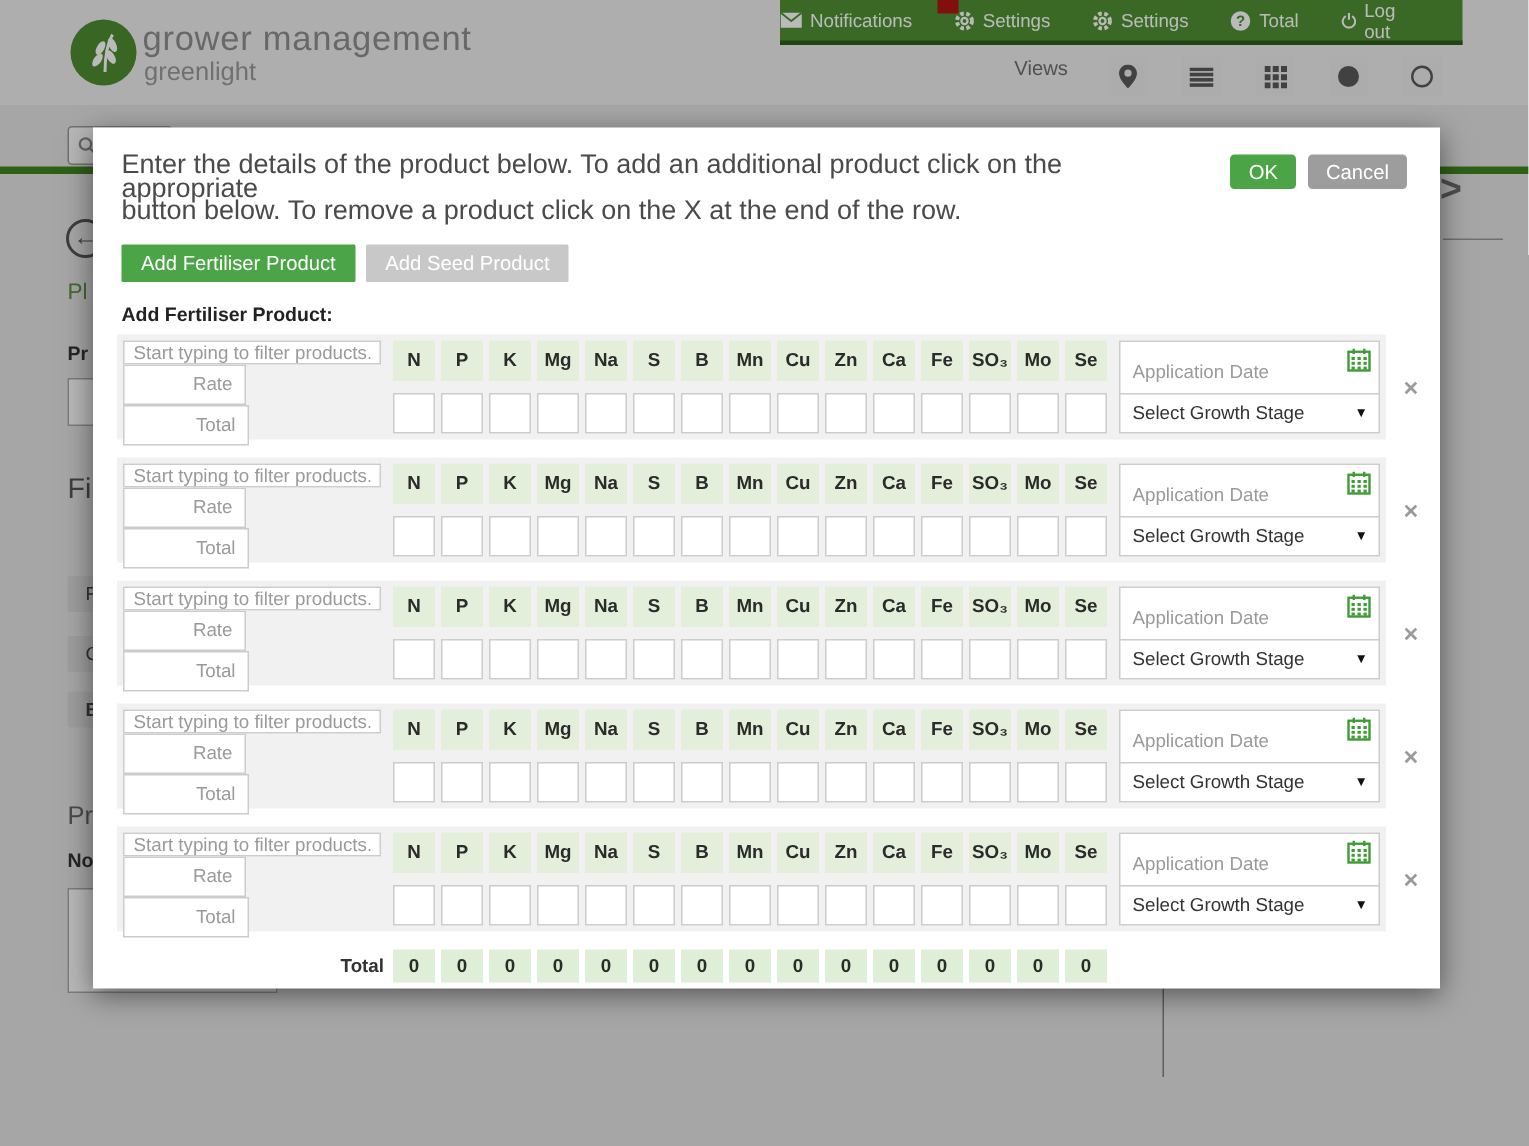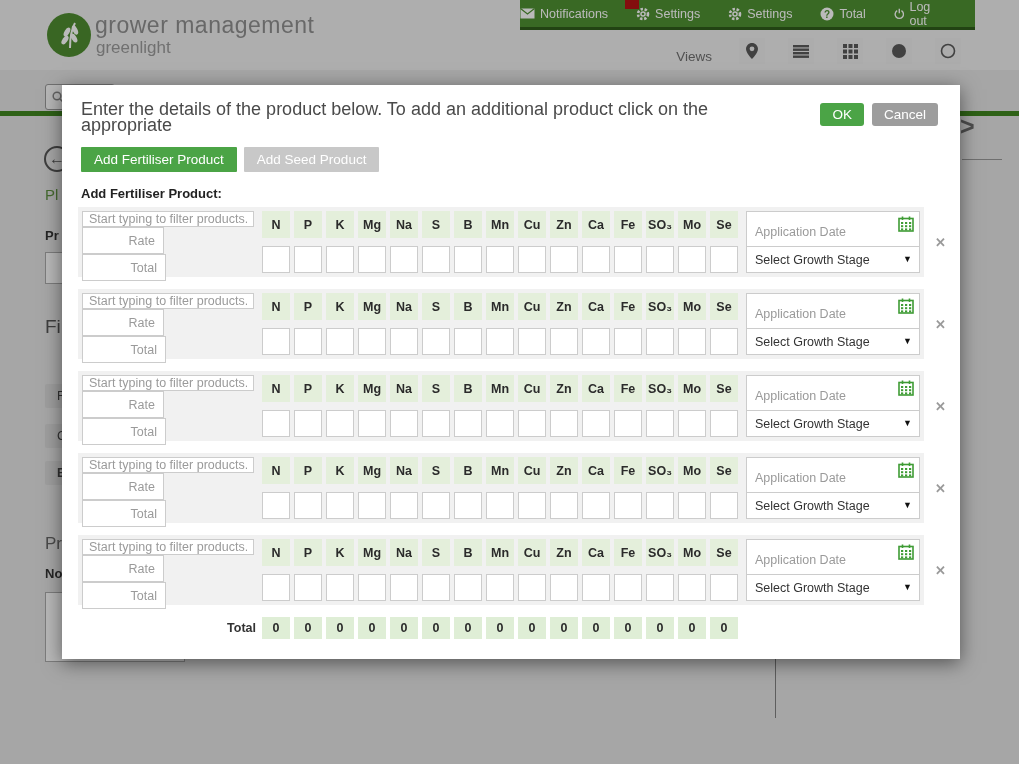--- a/index.html
+++ b/index.html
@@ -15,21 +15,21 @@
   .brand-title { position:absolute; left:95px; top:12px; font-size:23px; color:#8f8f8f; letter-spacing:0.5px; }
   .brand-sub { position:absolute; left:96px; top:38px; font-size:17px; color:#9a9a9a; }
 
   .top-nav { position:absolute; left:520px; top:0; width:455px; height:30px;
     background:#4f9132; border-bottom:3px solid #2f5d1b;
     display:flex; align-items:center; justify-content:flex-end; gap:28px; padding-right:34px; }
   .nav-item { display:flex; align-items:center; gap:5px; color:#fff; font-size:12.5px; cursor:pointer; }
   .nav-item svg { display:block; }
   .red-badge { position:absolute; left:625px; top:0; width:14px; height:9px; background:#b41414; }
 
-  .views-bar { position:absolute; right:58px; top:38px; display:flex; align-items:flex-end; gap:23px; }
+  .views-bar { position:absolute; right:58px; top:38px; display:flex; align-items:flex-start; gap:23px; }
   .views-label { font-size:13.5px; color:#6f6f6f; margin-right:4px; }
   .view-btn { width:26px; height:26px; background:#ececec; display:flex;
     align-items:center; justify-content:center; cursor:pointer; }
 
   .green-divider { position:absolute; left:0; top:111px; width:1019px; height:5px; background:#3f851f; }
 
   .search-frag { position:absolute; left:45px; top:84px; width:70px; height:26px;
     background:#fbfbfb; border:1px solid #9a9a9a; border-radius:3px;
     display:flex; align-items:center; padding-left:6px; }
   .back-icon { position:absolute; left:44px; top:146px; width:26px; height:26px;
@@ -240,20 +240,21 @@
   <div class="bg-chevron">&gt;</div>
   <div class="bg-hline"></div>
   <div class="bg-vline"></div>
 </div>
 
 <div class="overlay"></div>
 
 <div class="modal">
   <div class="instructions">
     <div>Enter the details of the product below. To add an additional product click on the appropriate</div>
+    <div>button below.  To remove a product click on the X at the end of the row.</div>
   </div>
   <div class="modal-actions">
     <button class="btn btn-ok">OK</button>
     <button class="btn btn-cancel">Cancel</button>
   </div>
 
   <div class="tabs">
     <button class="tab active">Add Fertiliser Product</button>
     <button class="tab">Add Seed Product</button>
   </div>

